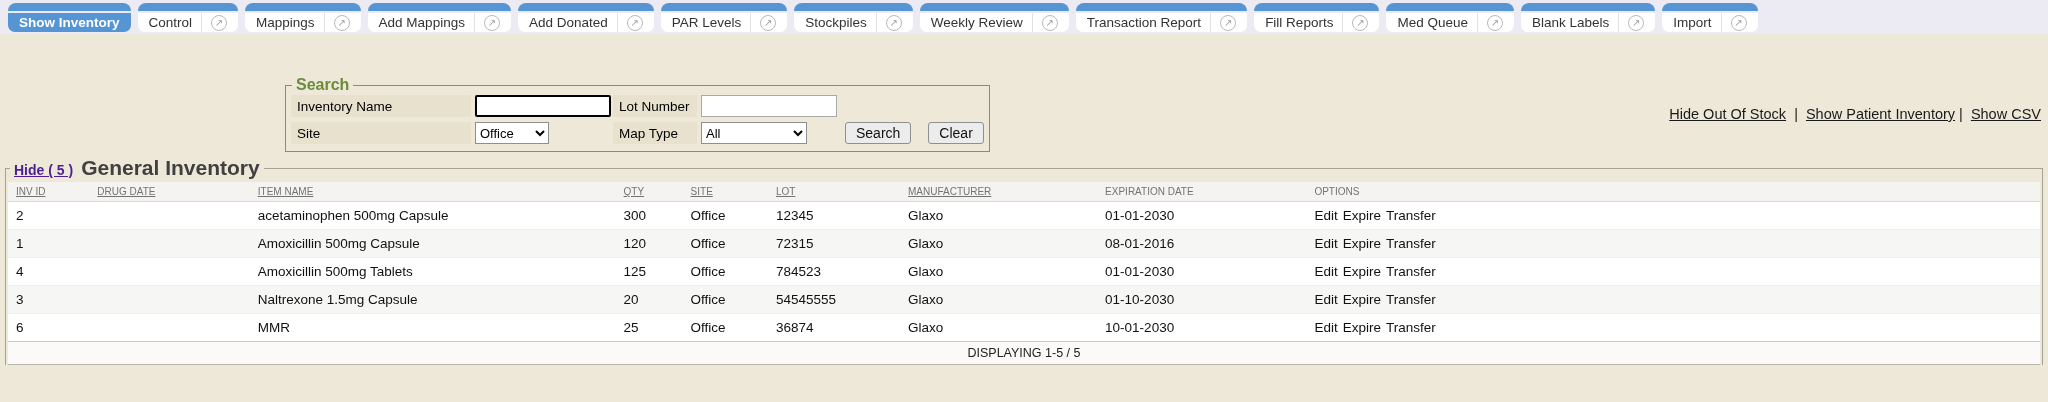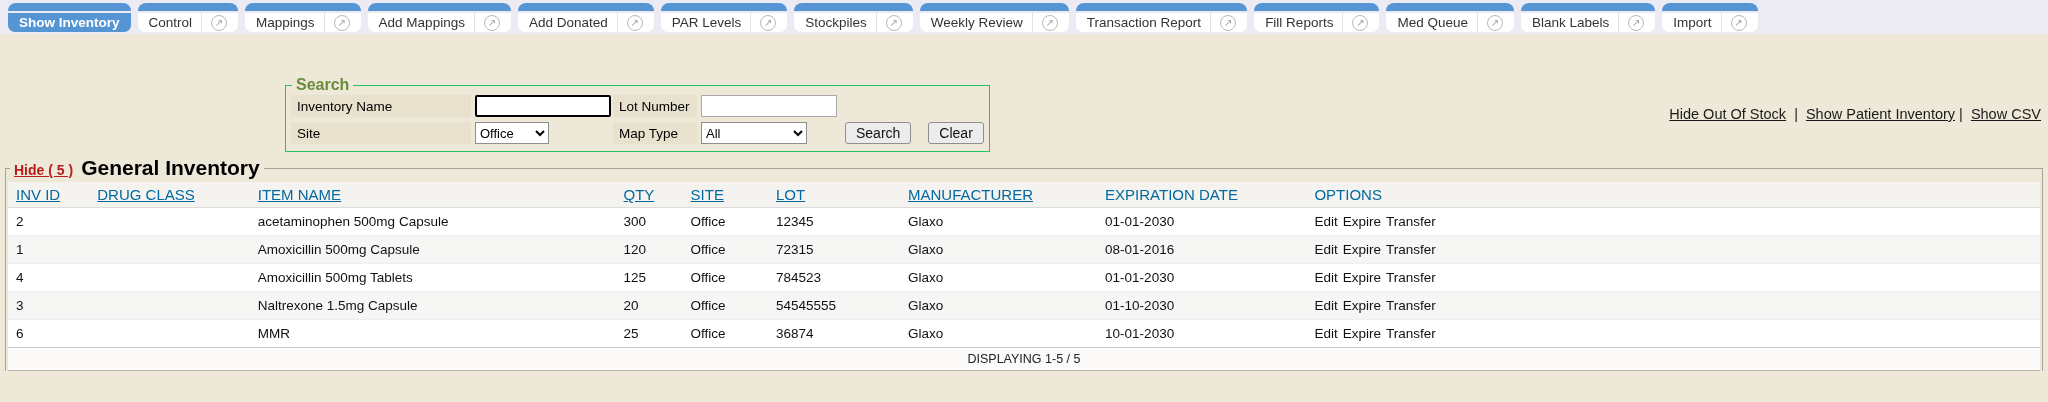--- a/index.html
+++ b/index.html
@@ -31,25 +31,25 @@
   .btn-gap1 { width:38px; } .btn-gap2 { width:17px; }
 
   
   .top-links { position:absolute; top:106px; right:7px; font-size:14.5px; color:#1a1a1a; white-space:nowrap; }
   .top-links a { color:#1a1a1a; text-decoration:underline; cursor:pointer; }
   .lsep { padding:0 4px; }
 
   
   .inv-fs { position:absolute; left:5px; right:5px; top:156px; border:1px solid #a5a296; border-bottom:none; padding:2px 2px 0 2px; }
   .inv-fs legend { display:flex; align-items:baseline; gap:8px; padding:0 4px; margin-left:2px; }
-  .hide-link { color:#b91c1c; font-weight:bold; font-size:14px; text-decoration:underline; cursor:pointer;text-align:center; }
-  .inv-title { color:#000000; font-weight:bold; font-size:21px; }
+  .hide-link { color:#4c1d95; font-weight:bold; font-size:14px; text-decoration:underline; cursor:pointer;text-align:center; }
+  .inv-title { color:#404040; font-weight:bold; font-size:21px; }
 
   table { width:100%; border-collapse:collapse; background:#fff; }
-  thead th { background:#f4f3f0; color:#0369a1; font-size:15px; font-weight:normal; text-align:left; padding:4px 8px; border-bottom:1px solid #dcdcdc; white-space:nowrap; }
+  thead th { background:#f4f3f0; color:#737373; font-size:10px; font-weight:normal; text-align:left; padding:4px 8px; border-bottom:1px solid #dcdcdc; white-space:nowrap; }
   thead th.sortable span { text-decoration:underline; cursor:pointer; }
   tbody td { font-size:13.5px; color:#111; padding:6px 8px; white-space:nowrap; }
   tbody tr:nth-child(even) { background:#f6f6f5; }
   tbody tr { border-bottom:1px solid #efefef; }
   tfoot td { text-align:center; font-size:12.5px; color:#222; padding:4px; background:#fbfaf8; border-top:1px solid #c9c9c9; border-bottom:1px solid #b9b6aa;margin-top:37px; }
   th:nth-child(1), td:nth-child(1) { width:4%; }
   th:nth-child(2), td:nth-child(2) { width:7.9%; }
   th:nth-child(3), td:nth-child(3) { width:18%; }
   th:nth-child(4), td:nth-child(4) { width:3.3%; }
   th:nth-child(5), td:nth-child(5) { width:4.2%; }
@@ -217,21 +217,21 @@
 
 <fieldset class="inv-fs">
   <legend>
     <span class="hide-link">Hide ( 5 )</span>
     <span class="inv-title">General Inventory</span>
   </legend>
   <table>
     <thead>
         <tr>
           <th class="sortable"><span>INV ID</span></th>
-          <th class="sortable"><span>DRUG CLASS</span></th>
+          <th class="sortable"><span>DRUG DATE</span></th>
           <th class="sortable"><span>ITEM NAME</span></th>
           <th class="sortable"><span>QTY</span></th>
           <th class="sortable"><span>SITE</span></th>
           <th class="sortable"><span>LOT</span></th>
           <th class="sortable"><span>MANUFACTURER</span></th>
           <th class=""><span>EXPIRATION DATE</span></th>
           <th class=""><span>OPTIONS</span></th>
         </tr>
       </thead>
     <tbody>

